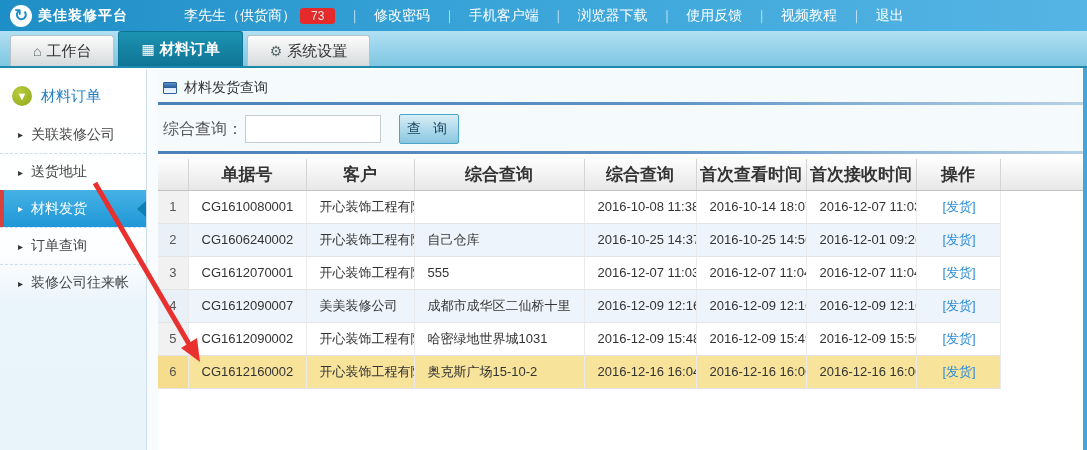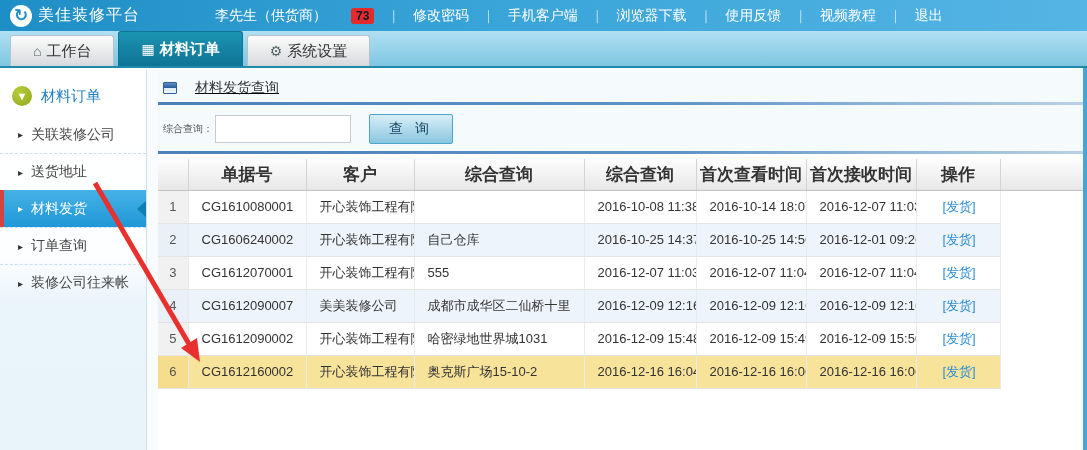--- a/index.html
+++ b/index.html
@@ -6,24 +6,24 @@
   html,body { width:1087px; height:450px; overflow:hidden;
     font-family:"Liberation Sans","DejaVu Sans",sans-serif; background:#fff; }
   .page { position:relative; width:1087px; height:450px; }
 
   
   .topbar { height:31px; background:linear-gradient(90deg,#1e8ec6,#39a4d8 45%,#55b5e4);
     display:flex; align-items:center; padding:0 10px; color:#fff; }
   .brand { display:flex; align-items:center; gap:6px; cursor:pointer; }
   .logo-circle { width:22px; height:22px; border-radius:50%; background:#fff; color:#1e8ec6;
     font-size:17px; font-weight:bold; line-height:21px; text-align:center; }
-  .brand-name { font-size:16px; font-weight:normal; letter-spacing:1px; }
-  .user-area { display:flex; align-items:center; margin-left:75px; font-size:14px; gap:24px; }
-  .badge { background:#e42a2a; color:#0f172a; font-size:12px; font-weight:bold;
-    padding:1px 5px; border-radius:3px; cursor:pointer; }
+  .brand-name { font-size:14px; font-weight:bold; letter-spacing:1px; }
+  .user-area { display:flex; align-items:center; margin-left:56px; font-size:14px; gap:4px; }
+  .badge { background:#e42a2a; color:#e5e5e5; font-size:12px; font-weight:normal;
+    padding:1px 11px; border-radius:3px; cursor:pointer; }
   .top-links { display:flex; align-items:center; font-size:14px; }
   .top-sep { margin:0 13px; color:#cfeaf7; font-size:13px; }
   .top-link { cursor:pointer;text-align:right; }
 
   
   .tabbar { height:37px; background:linear-gradient(180deg,#b0e0f3,#7fc6e2);
     border-bottom:2px solid #1d89ad; display:flex; align-items:flex-end; padding-left:10px; }
   .tab { display:flex; align-items:center; gap:5px; height:31px; padding:0 22px;
     font-size:15px; color:#333; background:linear-gradient(180deg,#fcfcfc,#d7dadc);
     border:1px solid #b7c3c9; border-bottom:none; border-radius:3px 3px 0 0;
@@ -50,31 +50,31 @@
     border-top:none; border-left:4px solid #d9413d; padding-left:14px; }
   .side-item.active .bullet { color:#fff; }
   .side-item .notch { position:absolute; right:0; top:50%; margin-top:-8px; width:0; height:0;
     border-top:8px solid transparent; border-bottom:8px solid transparent;
     border-right:9px solid #0d7fb2; }
 
   .gap-col { width:11px; background:#f8fcfe; }
   .content { flex:1; position:relative; }
   .content-top { background:#f5fafd; padding-top:8px; }
 
-  .sec-head { display:flex; align-items:center; gap:18px; padding-left:5px; height:20px;text-decoration:underline; }
+  .sec-head { display:flex; align-items:center; gap:7px; padding-left:5px; height:20px; }
   .win-icon { width:14px; height:12px; border:1px solid #2d5f9b; border-radius:1px;
     background:linear-gradient(180deg,#5b8fc7 0%,#2d5f9b 45%,#dce9f5 45%,#eef4fb 100%); }
   .sec-title { font-size:14px; color:#333; }
   .sec-rule { height:3px; background:linear-gradient(90deg,#4c81b8,#5f93c5 55%,#b9d2e6); margin-top:4px; }
 
   .query-row { display:flex; align-items:center; margin:8px 0 6px 5px; height:32px; }
-  .query-label { font-size:10px; color:#555; }
+  .query-label { font-size:16px; color:#555; }
   .query-input { width:136px; height:28px; border:1px solid #c6cdd2; background:#fff;
     margin-left:2px; padding:0 5px; font-size:13px; }
-  .query-btn { margin-left:18px; width:84px; height:30px; font-size:14px; color:#17445f;
+  .query-btn { margin-left:18px; width:60px; height:30px; font-size:14px; color:#17445f;
     background:linear-gradient(180deg,#d8eef7,#8ac6df); border:1px solid #49a5c9;
     border-radius:2px; cursor:pointer; letter-spacing:4px; }
 
   
   .grid { width:100%; border-collapse:collapse; margin-top:5px; table-layout:fixed; font-size:13px; }
   .grid th { height:31px; font-weight:bold; color:#333; font-size:17px;
     background:linear-gradient(180deg,#fdfdfd,#e7e7e7);
     border-bottom:1px solid #c2c2c2; border-right:1px solid #d4d4d4; }
   .grid th.filler { border-right:none; }
   .grid td { height:33px; color:#333; border-bottom:1px solid #e4e4e4;

